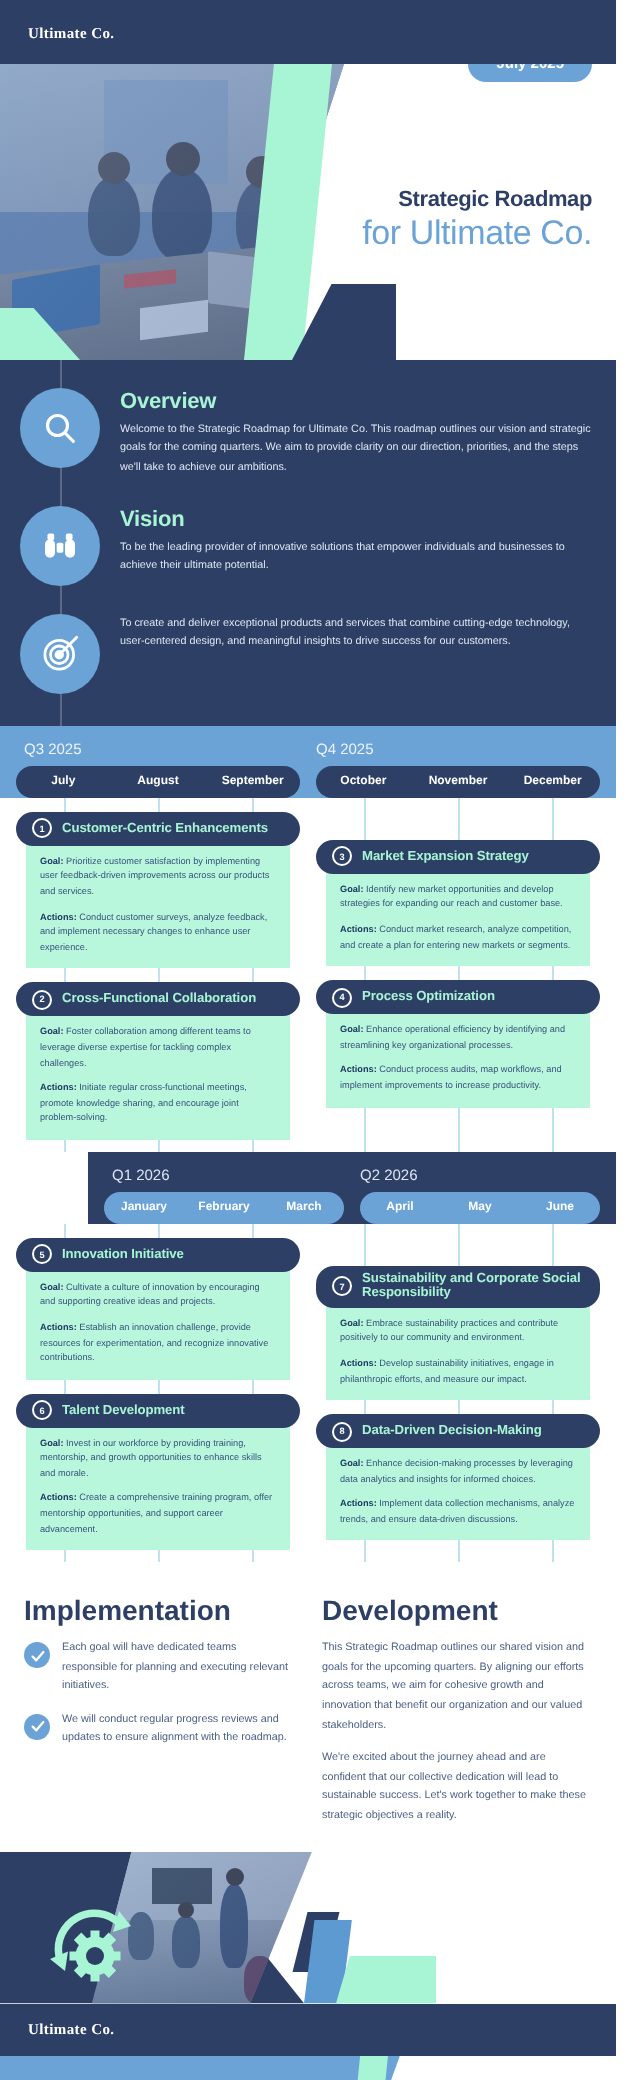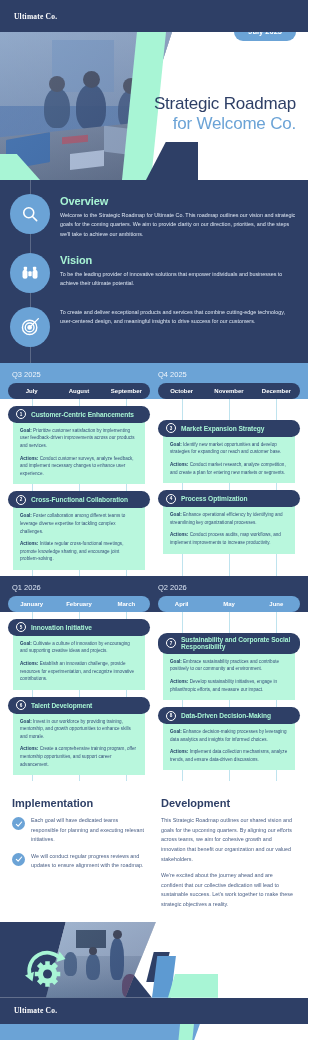--- a/index.html
+++ b/index.html
@@ -126,21 +126,21 @@
     border-radius: 9px;
     z-index: 6;
   }
   .hero-title {
     position: absolute;
     right: 12px; top: 62px;
     text-align: right;
     z-index: 5;
   }
   .hero-title .l-a {
-    font-size: 17px; font-weight: normal; color: var(--navy);
+    font-size: 11px; font-weight: bold; color: var(--navy);
     line-height: 1.18; letter-spacing: -.2px;
   }
   .hero-title .l-b {
     font-size: 17px; color: var(--blue); line-height: 1.18; letter-spacing: -.2px;
   }
 
   
   .ovm {
     background: var(--navy);
     padding: 14px 10px 16px 10px;
@@ -176,21 +176,21 @@
   }
   .ovm-p {
     color: #dde6f2;
     font-size: 5.4px;
     line-height: 1.72;
   }
 
   
   .band { position: relative; }
   .band-2025 { background: var(--blue); }
-  .band-2026 { background: var(--navy); }
+  .band-2026 { background: var(--navy); margin-left: 44px; }
   .band-head {
     display: flex;
     padding: 7px 8px 0 8px;
   }
   .band-head .qh {
     flex: 1;
     font-size: 7.5px;
     color: #eef4fb;
     padding-left: 4px;
   }
@@ -295,21 +295,21 @@
 
   
   .ic {
     display: flex;
     gap: 14px;
     padding: 16px 12px 12px 12px;
     background: #ffffff;
   }
   .ic-col { flex: 1; }
   .ic-h {
-    font-size: 11px;
+    font-size: 14px;
     font-weight: bold;
     color: var(--navy);
     margin-bottom: 7px;
   }
   .bullet {
     display: flex;
     gap: 6px;
     margin-bottom: 7px;
   }
   .bullet-ico {
@@ -448,21 +448,21 @@
     <div class="ph-tint"></div>
   </div>
   <div class="hero-mint"></div>
   <div class="hero-navy-wedge"></div>
   <div class="hero-mint-sliver"></div>
 
   <div class="date-badge">July 2025</div>
 
   <div class="hero-title">
     <div class="l-a">Strategic Roadmap</div>
-    <div class="l-b">for Welcome Co.</div>
+    <div class="l-b">for Ultimate Co.</div>
   </div>
 </div>
 
 <div class="ovm">
   <div class="ovm-line"></div>
 
   <div class="ovm-row">
     <div class="ovm-ico">
       <svg width="20" height="20" viewBox="0 0 24 24" fill="none" stroke="#fff" stroke-width="1.9" stroke-linecap="round">
         <circle cx="10.5" cy="10.5" r="6"></circle>

